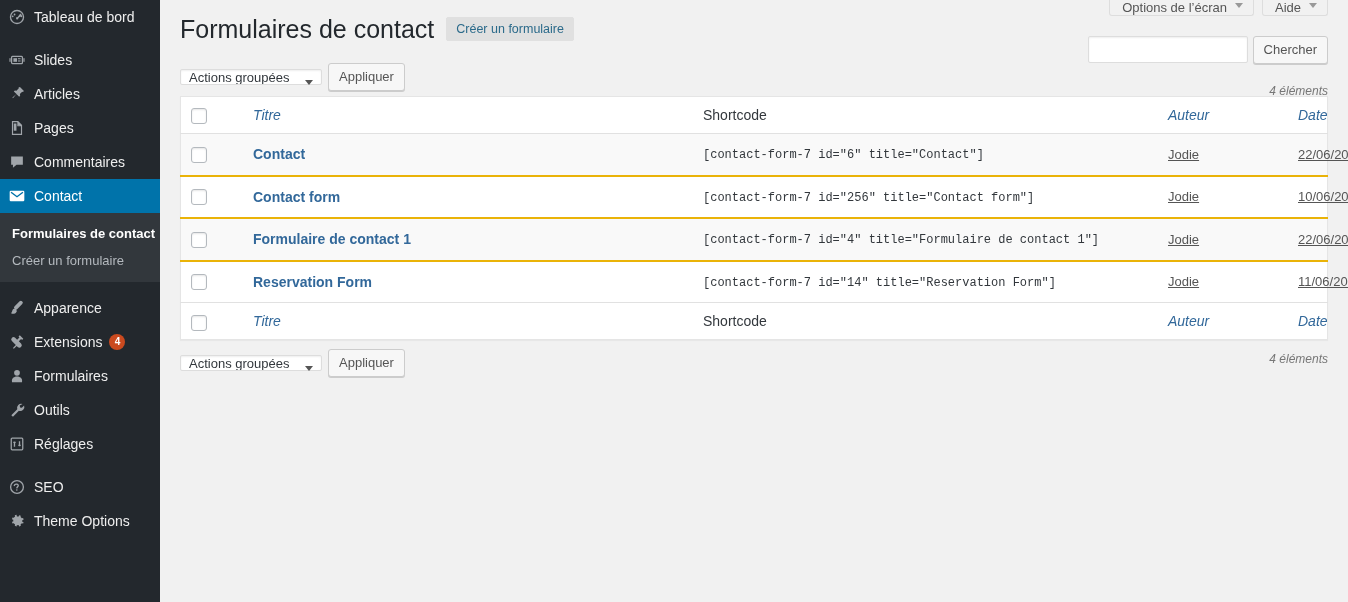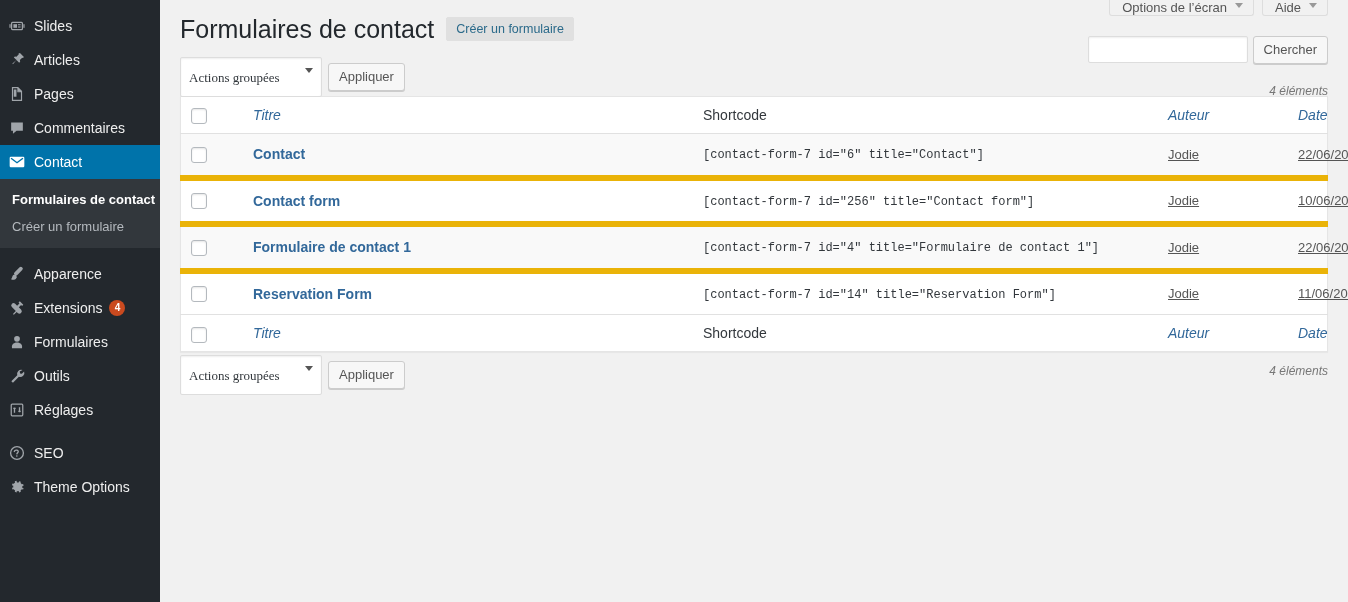--- a/index.html
+++ b/index.html
@@ -207,25 +207,25 @@
     position: relative;
   }
   .tablenav.bottom { margin-top: 8px; }
   .bulk-select {
     appearance: none;
     -webkit-appearance: none;
     background: #fff;
     border: 1px solid #ddd;
     border-radius: 2px;
     box-shadow: inset 0 1px 2px rgba(0,0,0,.07);
-    height: 40px;
+    height: 16px;
     padding: 0 26px 0 8px;
     font-size: 13px;
     color: #32373c;
-    font-family: Liberation Serif, serif;
+    font-family: Liberation Sans, sans-serif;
     cursor: pointer;
     min-width: 142px;
     box-sizing: border-box;
   }
   .select-wrap { position: relative; display: inline-block; }
   .select-wrap .caret {
     position: absolute;
     right: 9px;
     top: 11px;
     width: 0; height: 0;
@@ -285,21 +285,21 @@
   th.col-author, td.col-author { width: 110px; }
   th.col-date, td.col-date { width: auto; }
   .colhead-link { color: #32689a; cursor: pointer; font-style: italic; }
   .colhead-plain { color: #32373c; }
 
   table.wp-list-table tbody td {
     padding: 12px 10px;
     vertical-align: middle;
     font-size: 13px;
     color: #555;
-    border-top: 6px solid #eab308;
+    border-top: 2px solid #eab308;
   }
   table.wp-list-table tbody tr:first-child td { border-top: none; }
   tbody tr.alternate { background: #f9f9f9; }
   tbody tr td.col-title {
     padding-top: 11px;
     padding-bottom: 11px;
   }
   .row-title {
     color: #32689a;
     font-weight: bold;
@@ -346,20 +346,28 @@
     vertical-align: 1px;
   }
 </style>
 </head>
 <body>
 
 <div class="layout">
 
   <nav class="adminmenu">
 
+    <div class="menu-top">
+      <span class="mi">
+        <svg class="svgicon" width="18" height="18" viewBox="0 0 20 20" fill="currentColor">
+          <path d="M10 2a8 8 0 108 8 8 8 0 00-8-8zm0 1.5A6.5 6.5 0 113.5 10 6.5 6.5 0 0110 3.5zm3.6 2.6l-3 4.1a1.3 1.3 0 10.9.9l4.1-3zM5.2 8.3a1 1 0 101 1 1 1 0 00-1-1zm2.1-2.1a1 1 0 101 1 1 1 0 00-1-1zm7.5 2.1a1 1 0 101 1 1 1 0 00-1-1z"></path>
+        </svg>
+      </span>
+      <span class="mlabel">Tableau de bord</span>
+    </div>
 
     <div class="menu-sep"></div>
 
     <div class="menu-top">
       <span class="mi">
         <svg class="svgicon" width="18" height="18" viewBox="0 0 20 20" fill="currentColor">
           <rect x="4" y="6" width="12" height="8" rx="1" fill="none" stroke="currentColor" stroke-width="1.4"></rect>
           <rect x="6" y="8" width="4" height="4"></rect>
           <rect x="11" y="8" width="3" height="1.2"></rect>
           <rect x="11" y="10.5" width="3" height="1.2"></rect>

